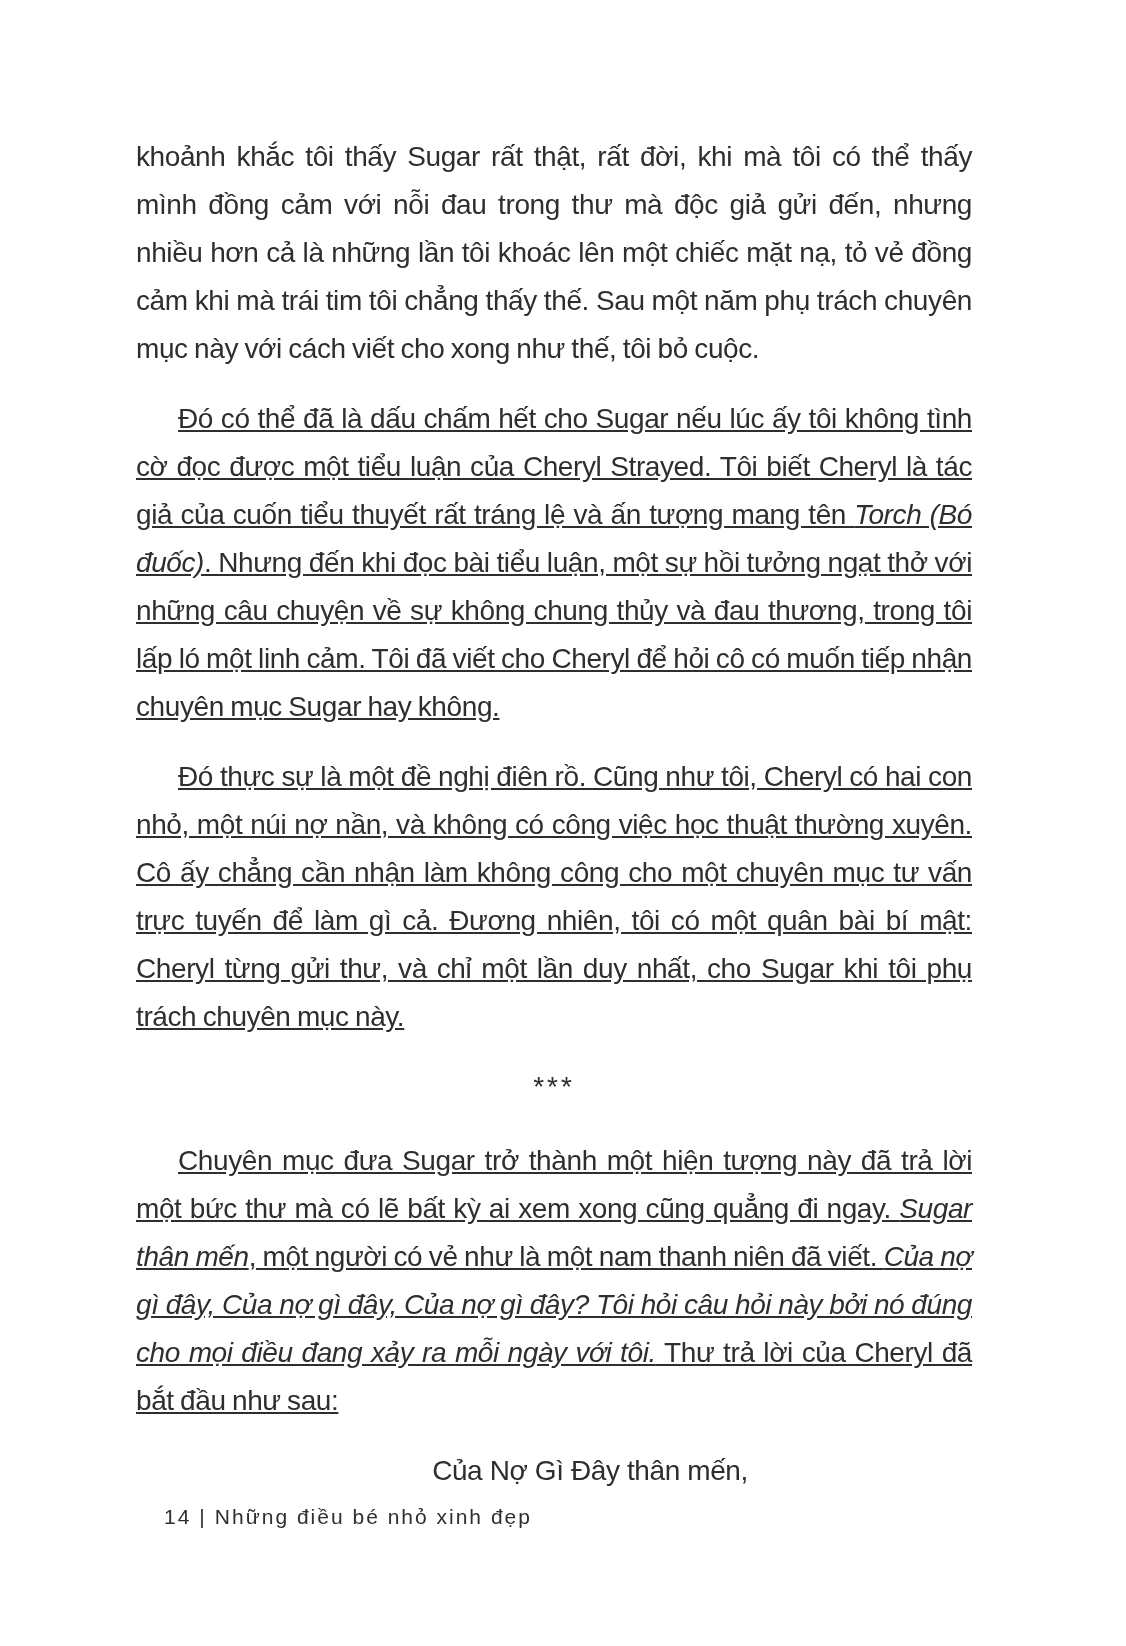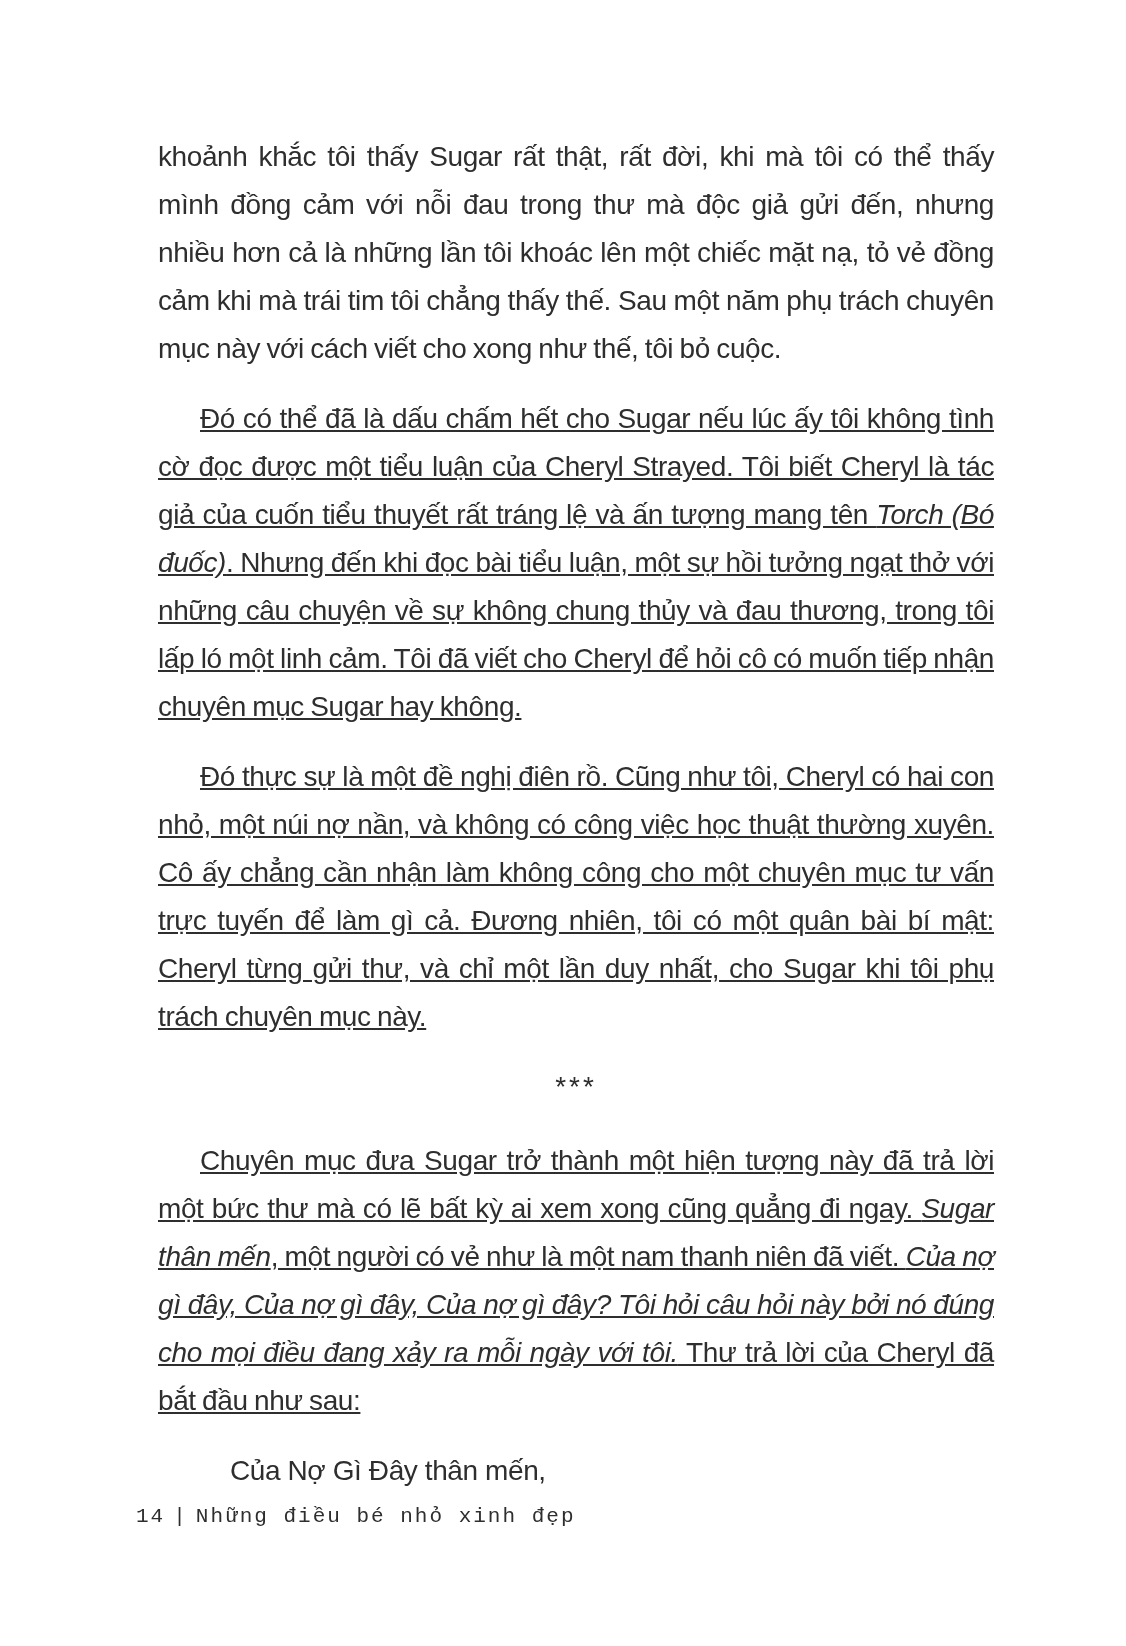--- a/index.html
+++ b/index.html
@@ -10,21 +10,21 @@
   .page {
     position: relative;
     width: 1126px;
     height: 1646px;
     background: #ffffff;
     overflow: hidden;
     font-family: "Liberation Sans", "DejaVu Sans", sans-serif;
   }
   .content {
     position: absolute;
-    left: 158px;
+    left: 136px;
     top: 133px;
     width: 836px;
   }
   .para {
     font-size: 28px;
     line-height: 48px;
     color: #2e2e2e;
     text-align: justify;
     letter-spacing: -0.4px;
     word-spacing: -1px;
@@ -43,29 +43,29 @@
     color: #2e2e2e;
     text-align: center;
     letter-spacing: 3px;
     margin: 4px 0 26px 0;
   }
   .quote {
     font-size: 28px;
     line-height: 48px;
     color: #2e2e2e;
     letter-spacing: -0.4px;
-    text-align: left;
+    text-align: center;
     padding-left: 72px;
     margin: 0;
   }
   .footer {
     position: absolute;
-    left: 136px;
+    left: 164px;
     top: 1502px;
-    font-family: Liberation Mono, monospace;
+    font-family: Liberation Sans, sans-serif;
     font-size: 21px;
     line-height: 30px;
     letter-spacing: 2px;
     color: #2e2e2e;
     white-space: nowrap;
   }
   .footer .sep {
     margin: 0 8px;
   }
 </style>

